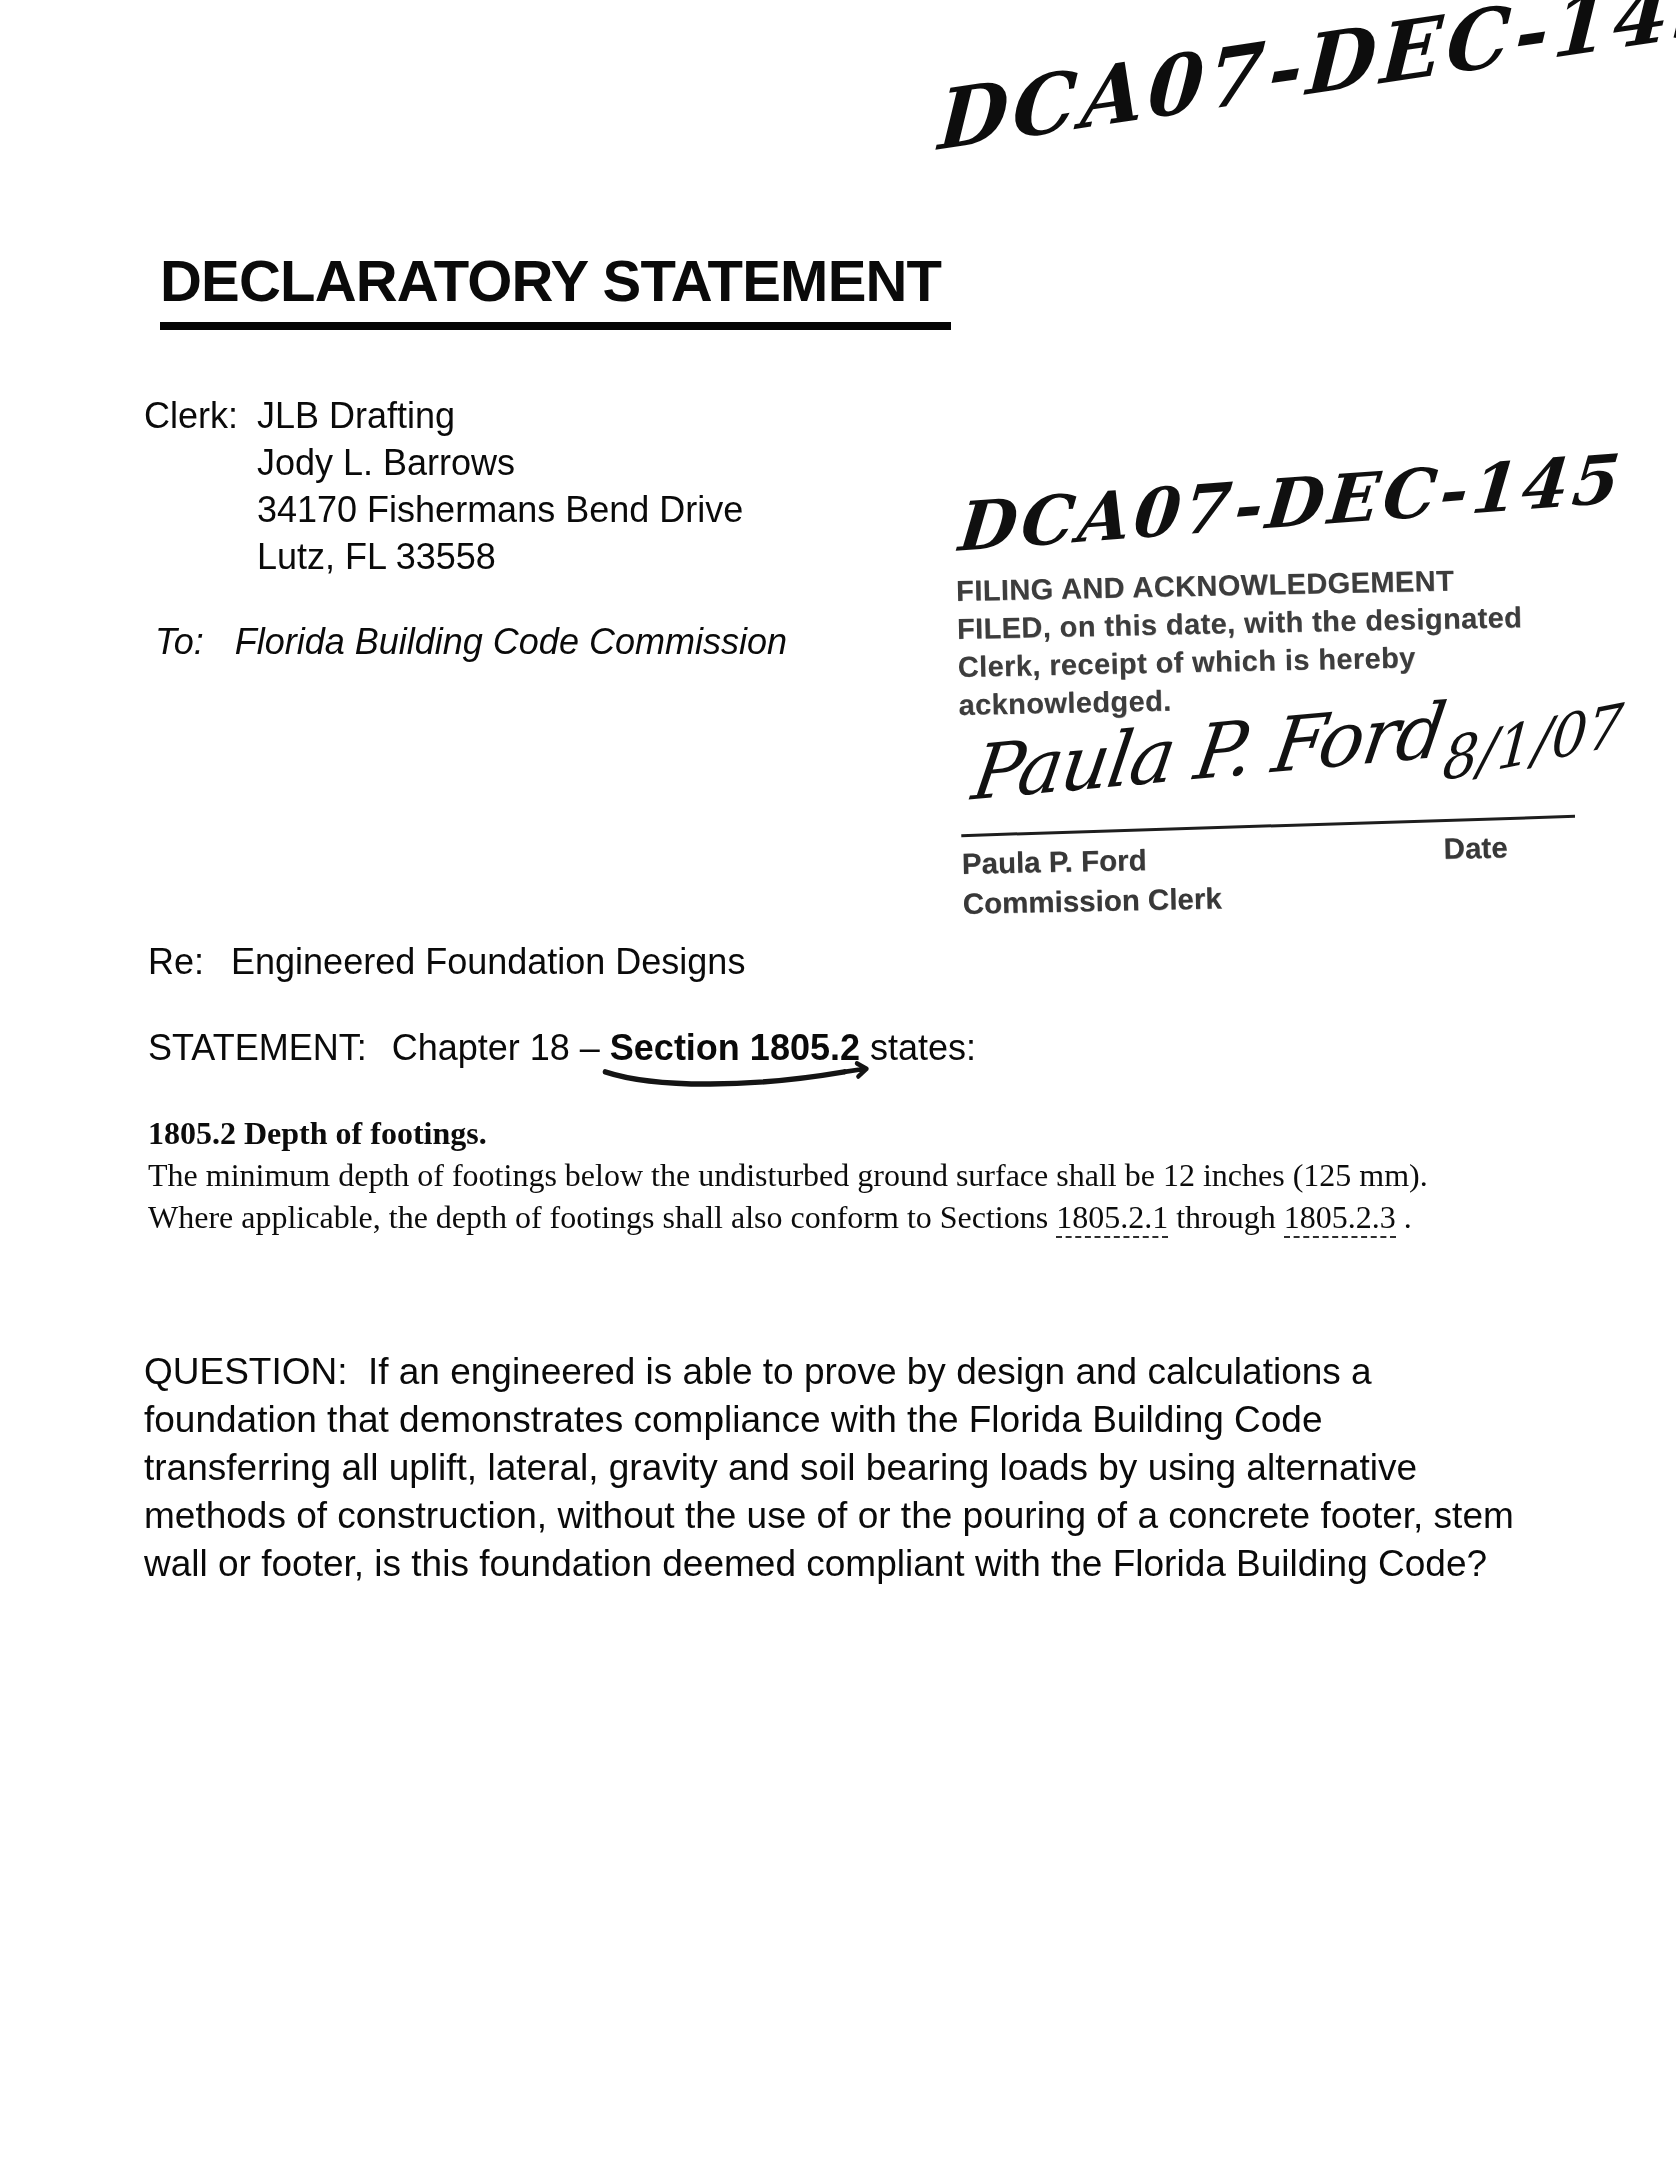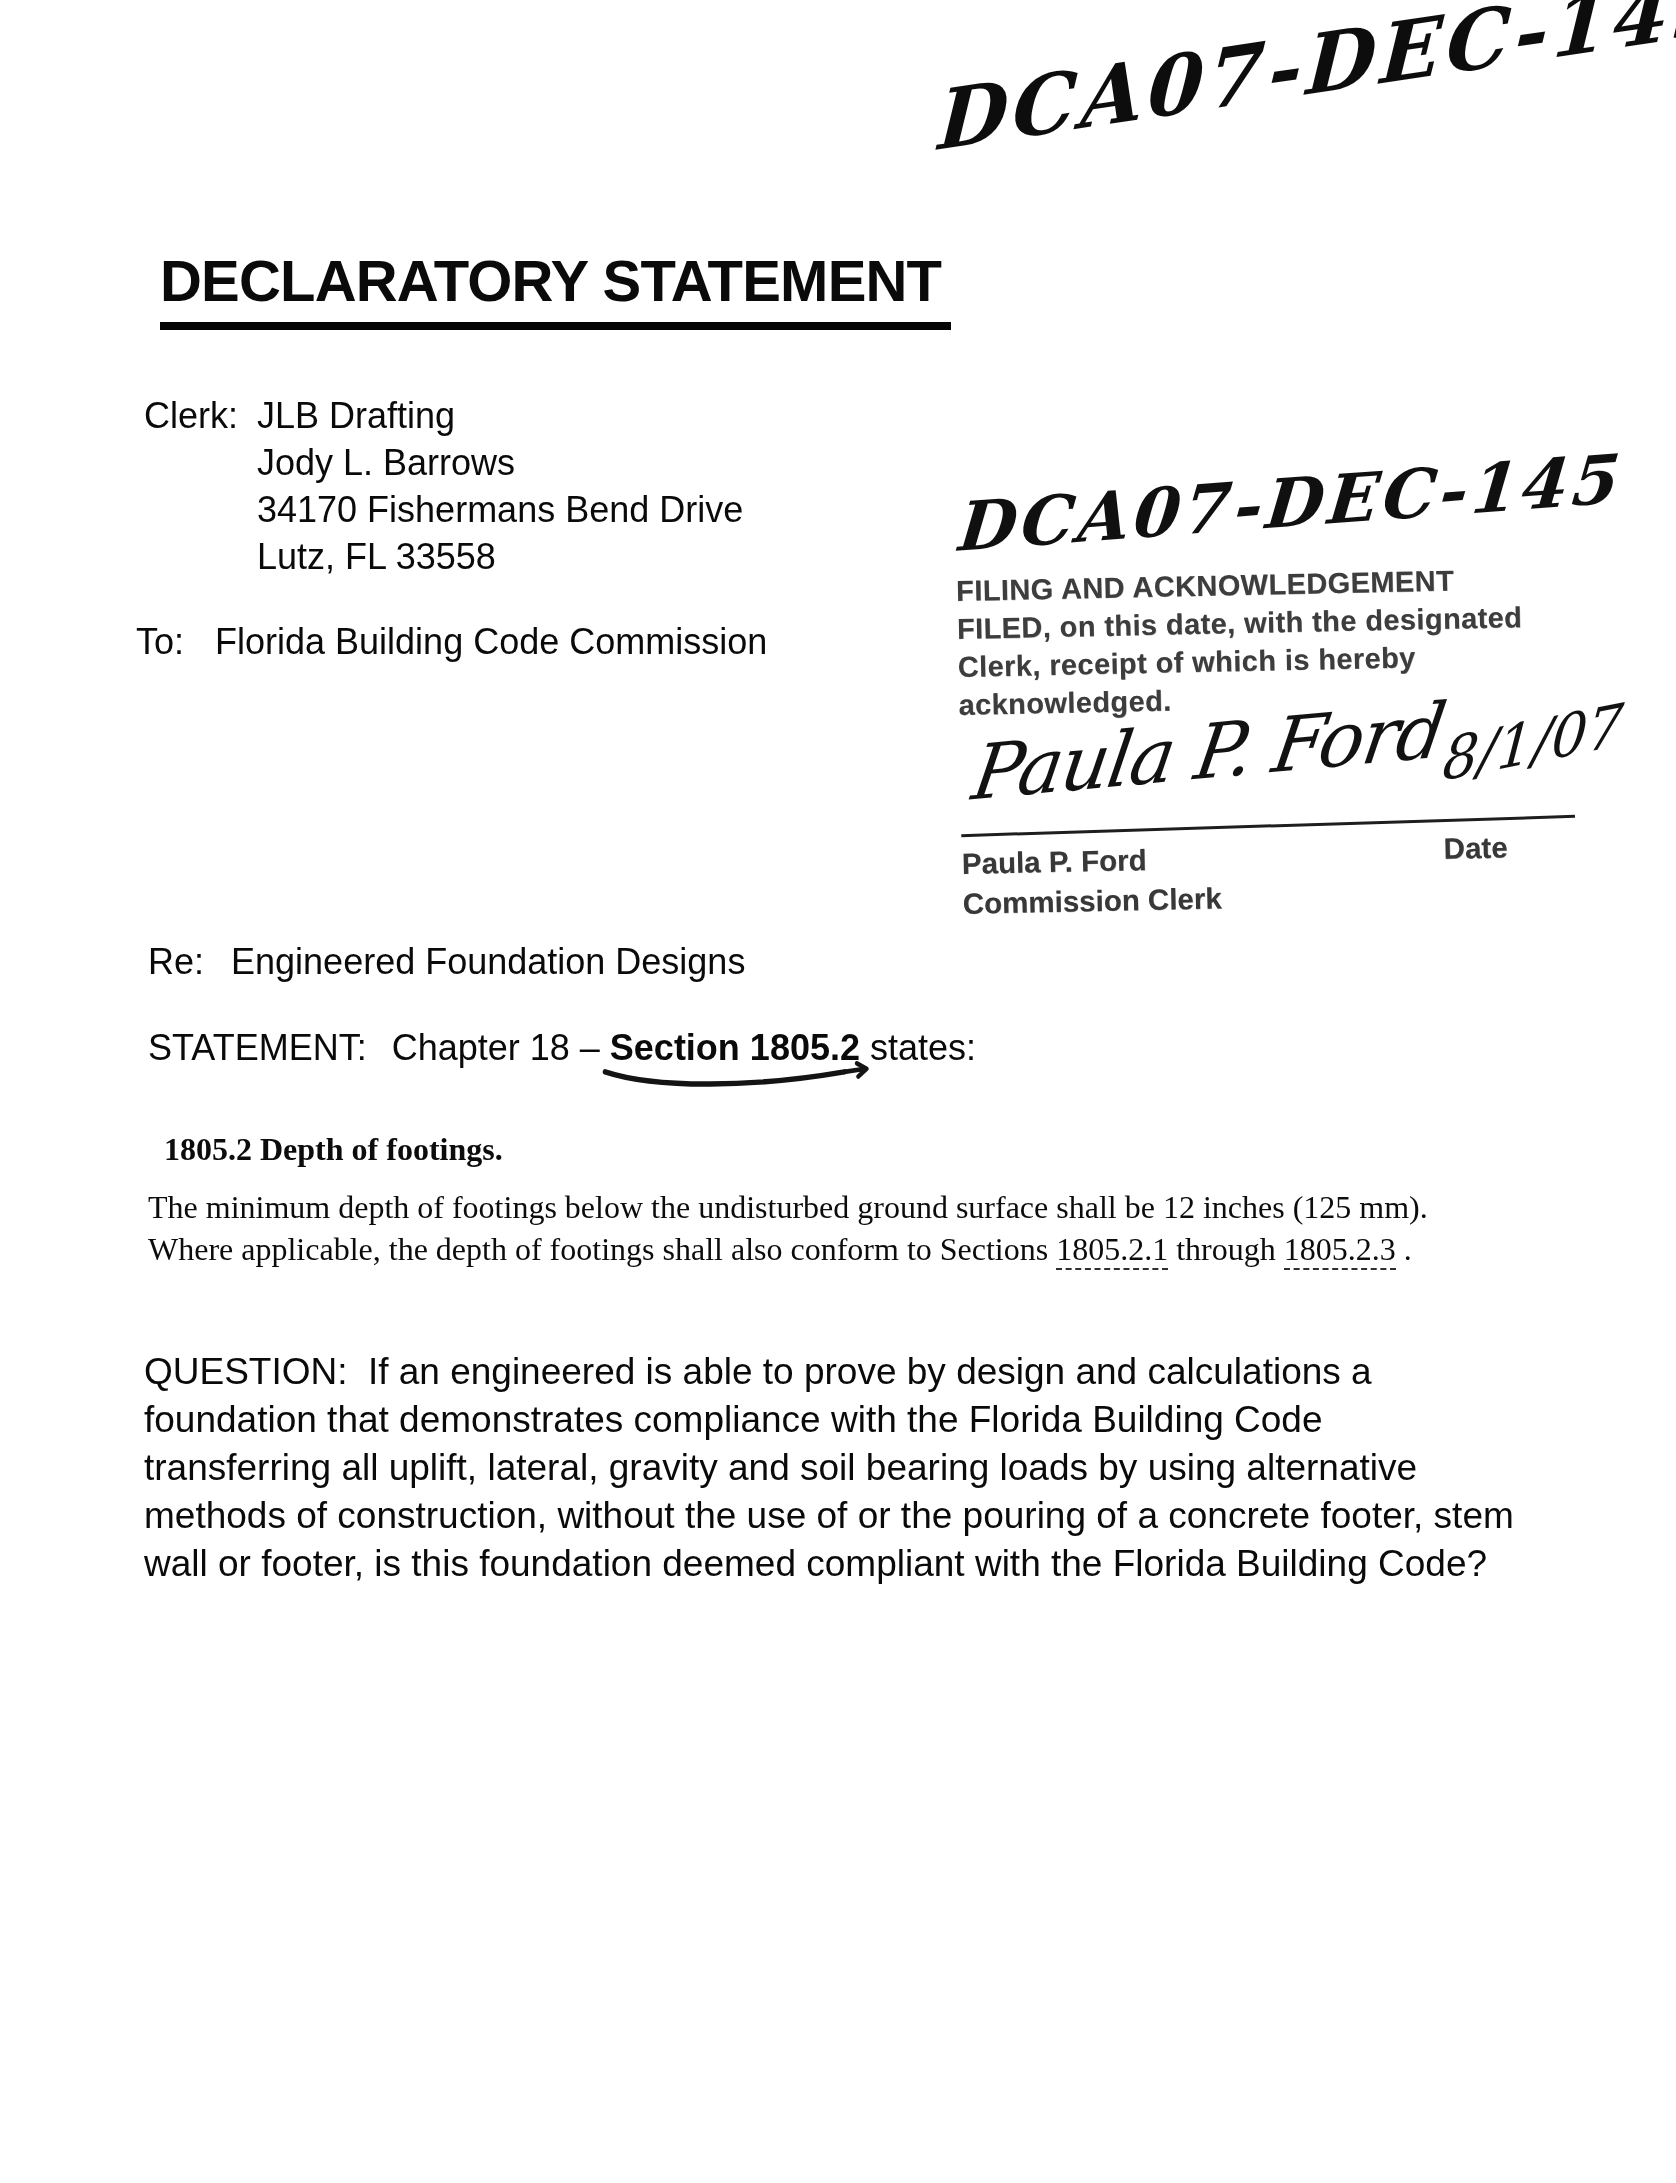--- a/index.html
+++ b/index.html
@@ -53,24 +53,25 @@
     position: absolute;
     left: 144px;
     top: 392px;
     display: flex;
     font-size: 36px;
     line-height: 47px;
   }
   .from-block .label { width: 113px; }
   .to-line {
     position: absolute;
-    left: 136px;
+    left: 155px;
     top: 621px;
     font-size: 36px;
     white-space: nowrap;
+    font-style: italic;
   }
   .to-line .label { margin-right: 31px; }
 
   
   .stamp {
     position: absolute;
     left: 954px;
     top: 488px;
     width: 683px;
     transform: rotate(-1.2deg);
@@ -191,21 +192,21 @@
     left: 148px;
     top: 1112px;
     width: 1332px;
     font-family: "Liberation Serif", serif;
     font-size: 32px;
     line-height: 42px;
     color: #0c0c0c;
   }
   .code-quote .heading {
     font-weight: bold;
-    margin: 16px;
+    margin: 0;
   }
   .code-quote p { margin: 0; }
   .code-ref {
     border-bottom: 2.3px dashed #2e2e2e;
     padding-bottom: 0.8px;
   }
 
   
   .question-block {
     position: absolute;

